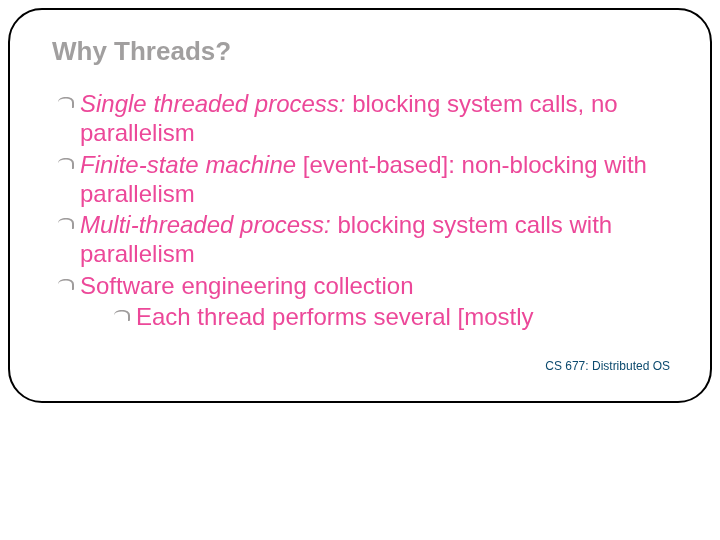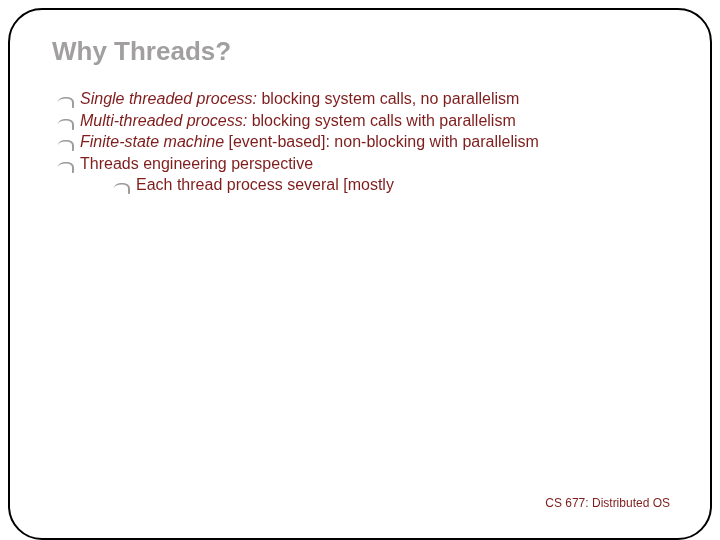--- a/index.html
+++ b/index.html
@@ -1,82 +1,82 @@
 <!DOCTYPE html>
 <html><head>
 <meta charset="utf-8">
 <style>
   * { margin: 0; padding: 0; box-sizing: border-box; }
   html, body { width: 720px; height: 540px; background: #fff; font-family: Arial, Helvetica, sans-serif; overflow: hidden; }
   .slide {
     position: absolute;
     left: 8px; top: 8px;
-    width: 704px; height: 532px;
+    width: 704px; height: 395px;
     border: 2px solid #000;
     border-radius: 34px;
     padding: 26px 30px 0 48px;
   }
   .title {
     font-family: "Trebuchet MS", Arial, sans-serif;
     font-size: 26px;
     font-weight: bold;
     color: #a19f9f;
     margin-bottom: 22px;
     margin-left: -6px;
   }
-  .content { font-size: 16px; line-height: 1.22; color: #7f1d1d; }
+  .content { font-size: 24px; line-height: 1.22; color: #ec4899; }
   .bullet { position: relative; padding-left: 22px; margin-bottom: 2px; }
   .bullet::before {
     content: "";
     position: absolute;
     left: 0; top: 7px;
     width: 14px; height: 11px;
     border-top: 2.5px solid #9f9c9c;
     border-right: 2.5px solid #9f9c9c;
     border-bottom-right-radius: 2px;
     border-top-left-radius: 9px 7px;
     border-top-right-radius: 9px 7px;
     transform: scaleY(0.9);
   }
   .sub { margin-left: 28px; }
   .sub2 { margin-left: 56px; }
   .ital { font-style: italic; }
   .footer {
     position: absolute;
     right: 40px; bottom: 28px;
     font-size: 12px;
-    color: #7f1d1d;
+    color: #0c4a6e;
   }
 </style>
 </head>
 <body>
 
 <div class="slide">
   <div class="title">Why Threads?</div>
 
   <div class="content">
 
     <div class="bullet">
       <span class="ital">Single threaded process:</span><span> blocking system calls, no parallelism</span>
     </div>
 
     <div class="bullet">
-      <span class="ital">Multi-threaded process:</span><span> blocking system calls with parallelism</span>
+      <span class="ital">Finite-state machine</span><span> [event-based]: non-blocking with parallelism</span>
     </div>
 
     <div class="bullet">
-      <span class="ital">Finite-state machine</span><span> [event-based]: non-blocking with parallelism</span>
+      <span class="ital">Multi-threaded process:</span><span> blocking system calls with parallelism</span>
     </div>
 
 
     <div class="bullet">
-      <span>Threads engineering perspective</span>
+      <span>Software engineering collection</span>
     </div>
 
 
     <div class="bullet sub2">
-      <span>Each thread process several [mostly</span>
+      <span>Each thread performs several [mostly</span>
     </div>
 
   </div>
 
   <div class="footer">CS 677: Distributed OS</div>
 </div>
 
 </body></html>

